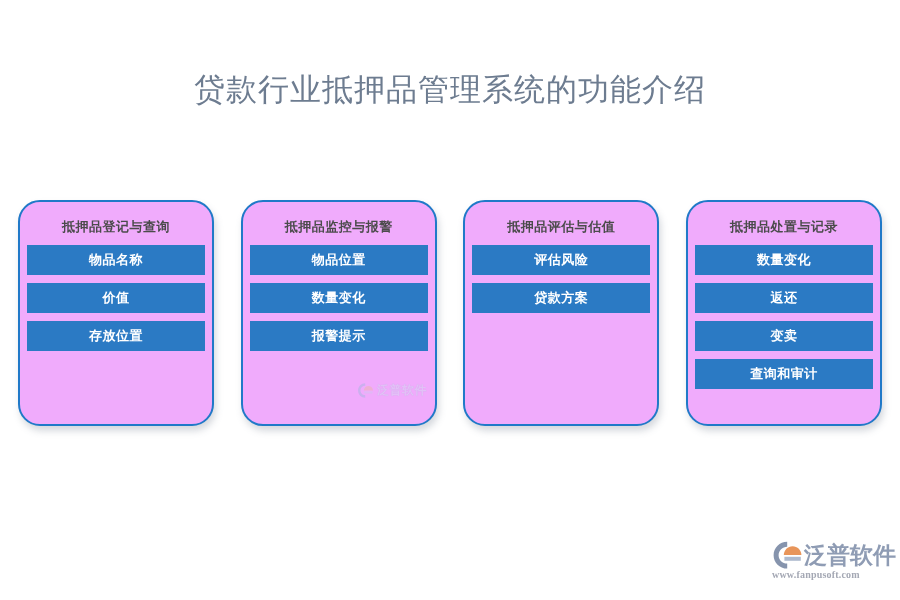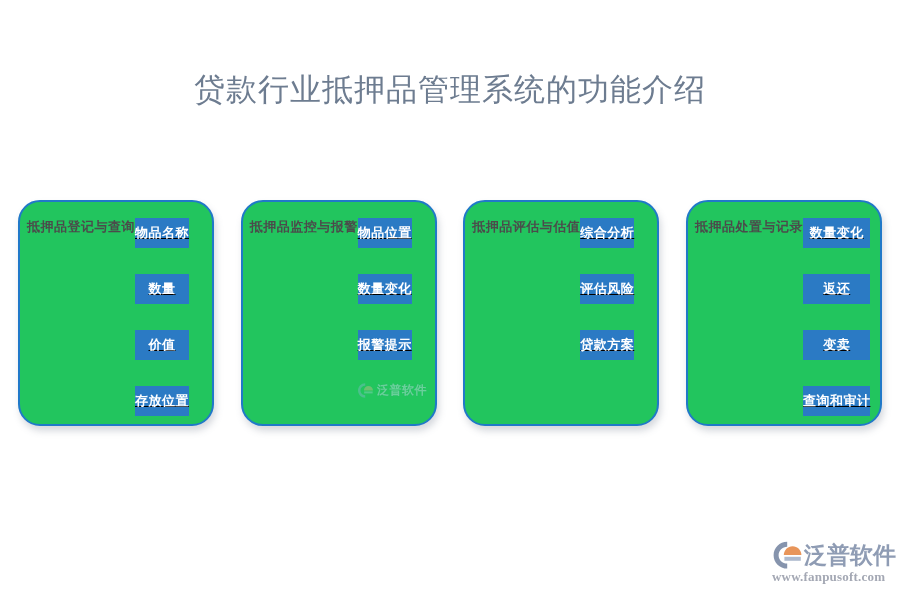--- a/index.html
+++ b/index.html
@@ -47,45 +47,44 @@
     height: 226px;
     display: flex;
     justify-content: space-between;
     align-items: stretch;
   }
 
   .card {
     position: relative;
     width: 196px;
     box-sizing: border-box;
-    background: #22c55e;
+    background: #f0abfc;
     border: 2px solid #2079c8;
     border-radius: 22px;
     box-shadow: 2px 5px 7px rgba(120,130,145,0.30);
     padding: 16px 7px 10px 7px;
     display: flex;
-    flex-direction: row;
+    flex-direction: column;
   }
 
   .card-title {
     text-align: center;
     font-size: 13px;
     font-weight: bold;
     color: #4b4b4b;
     line-height: 17px;
     letter-spacing: 0.5px;
     margin-bottom: 10px;
     white-space: nowrap;
   }
 
   .card-items {
     display: flex;
     flex-direction: column;
-    gap: 26px;
-    text-decoration: underline;
+    gap: 8px;
   }
 
   .card-item {
     height: 30px;
     line-height: 30px;
     background: #2b7ac4;
     color: #ffffff;
     font-size: 13px;
     font-weight: bold;
     text-align: center;
@@ -147,59 +146,57 @@
     font-size: 23px;
     font-weight: bold;
     line-height: 28px;
     color: #8f9cb4;
     letter-spacing: 0px;
     white-space: nowrap;
   }
   .brand-url {
     margin-top: -1px;
     font-family: "Liberation Serif", "DejaVu Serif", serif;
-    font-size: 13px;
+    font-size: 10px;
     font-weight: bold;
     color: #a4a8b4;
     letter-spacing: 0.2px;
     white-space: nowrap;
   }
 </style>
 </head>
 <body>
 
 <div class="page">
 
   <div class="page-title">贷款行业抵押品管理系统的功能介绍</div>
 
   <div class="cards-row">
 
     <div class="card">
       <div class="card-title">抵押品登记与查询</div>
       <div class="card-items">
         <div class="card-item">物品名称</div>
-        <div class="card-item">数量</div>
         <div class="card-item">价值</div>
         <div class="card-item">存放位置</div>
       </div>
     </div>
 
     <div class="card">
       <div class="card-title">抵押品监控与报警</div>
       <div class="card-items">
         <div class="card-item">物品位置</div>
         <div class="card-item">数量变化</div>
         <div class="card-item">报警提示</div>
       </div>
     </div>
 
     <div class="card">
       <div class="card-title">抵押品评估与估值</div>
       <div class="card-items">
-        <div class="card-item">综合分析</div>
         <div class="card-item">评估风险</div>
         <div class="card-item">贷款方案</div>
       </div>
     </div>
 
     <div class="card">
       <div class="card-title">抵押品处置与记录</div>
       <div class="card-items">
         <div class="card-item">数量变化</div>
         <div class="card-item">返还</div>

